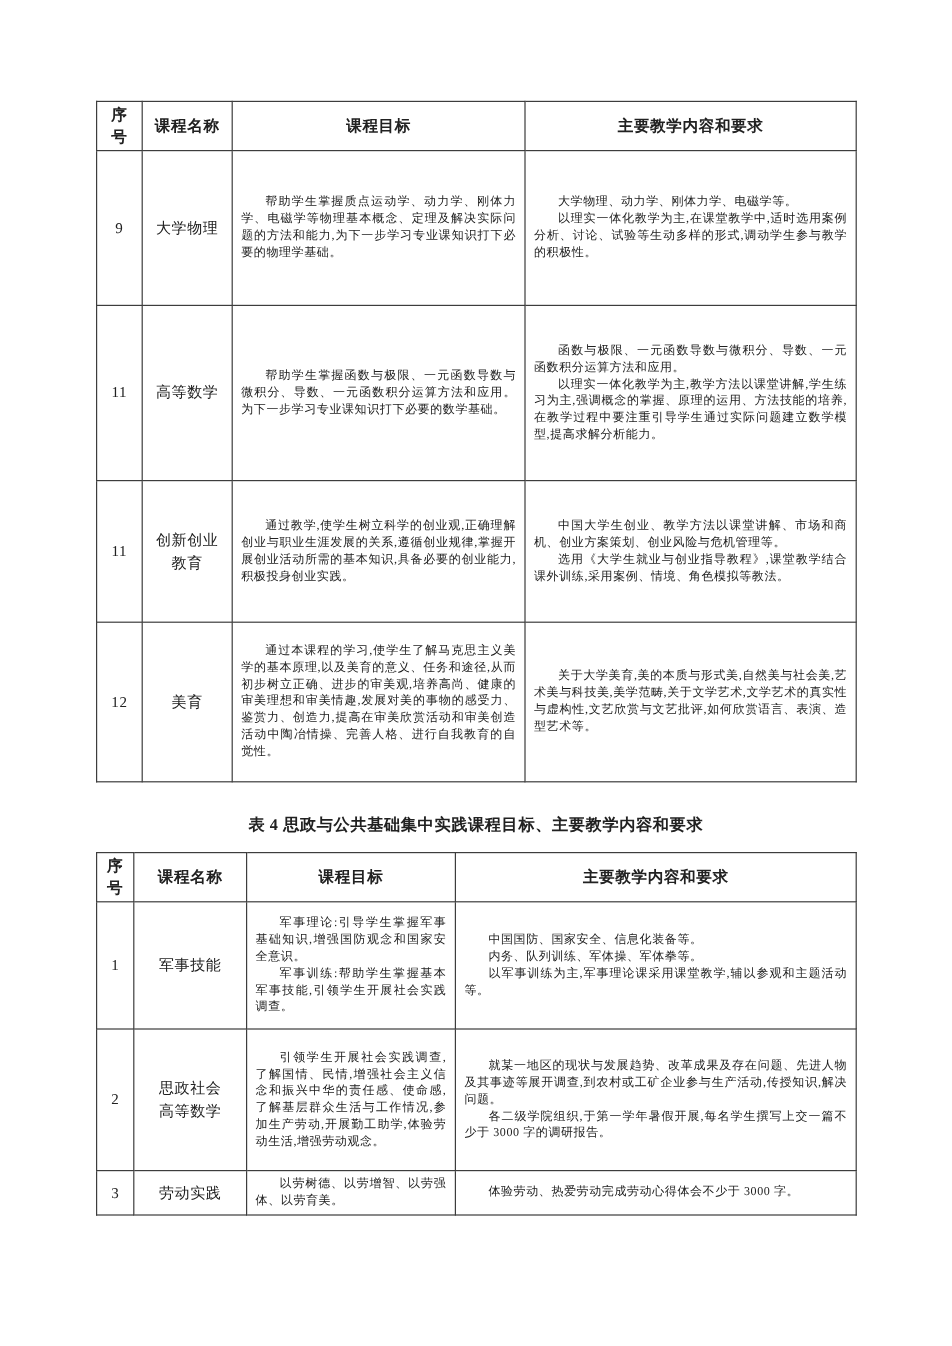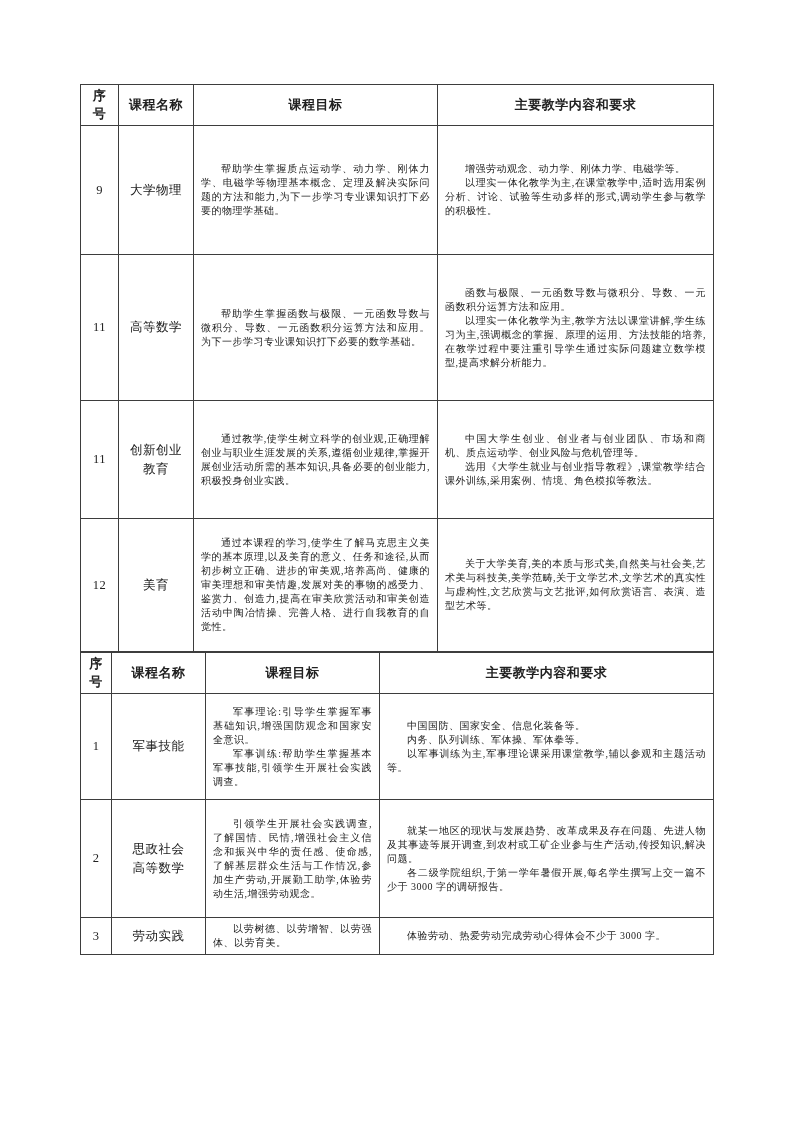--- a/index.html
+++ b/index.html
@@ -94,21 +94,21 @@
         </tr>
       </thead>
       <tbody>
         <tr class="r0">
           <td class="cell-center">9</td>
           <td class="cell-center">大学物理</td>
           <td class="cell-text">
             <p>帮助学生掌握质点运动学、动力学、刚体力学、电磁学等物理基本概念、定理及解决实际问题的方法和能力,为下一步学习专业课知识打下必要的物理学基础。</p>
           </td>
           <td class="cell-text">
-            <p>增强劳动观念、动力学、刚体力学、电磁学等。</p>
+            <p>大学物理、动力学、刚体力学、电磁学等。</p>
             <p>以理实一体化教学为主,在课堂教学中,适时选用案例分析、讨论、试验等生动多样的形式,调动学生参与教学的积极性。</p>
           </td>
         </tr>
         <tr class="r1">
           <td class="cell-center">11</td>
           <td class="cell-center">高等数学</td>
           <td class="cell-text">
             <p>帮助学生掌握函数与极限、一元函数导数与微积分、导数、一元函数积分运算方法和应用。为下一步学习专业课知识打下必要的数学基础。</p>
           </td>
           <td class="cell-text">
@@ -117,37 +117,38 @@
           </td>
         </tr>
         <tr class="r2">
           <td class="cell-center">11</td>
           <td class="cell-center">创新创业
 教育</td>
           <td class="cell-text">
             <p>通过教学,使学生树立科学的创业观,正确理解创业与职业生涯发展的关系,遵循创业规律,掌握开展创业活动所需的基本知识,具备必要的创业能力,积极投身创业实践。</p>
           </td>
           <td class="cell-text">
-            <p>中国大学生创业、创业者与创业团队、市场和商机、质点运动学、创业风险与危机管理等。</p>
+            <p>中国大学生创业、教学方法以课堂讲解、市场和商机、创业方案策划、创业风险与危机管理等。</p>
             <p>选用《大学生就业与创业指导教程》,课堂教学结合课外训练,采用案例、情境、角色模拟等教法。</p>
           </td>
         </tr>
         <tr class="r3">
           <td class="cell-center">12</td>
           <td class="cell-center">美育</td>
           <td class="cell-text">
             <p>通过本课程的学习,使学生了解马克思主义美学的基本原理,以及美育的意义、任务和途径,从而初步树立正确、进步的审美观,培养高尚、健康的审美理想和审美情趣,发展对美的事物的感受力、鉴赏力、创造力,提高在审美欣赏活动和审美创造活动中陶冶情操、完善人格、进行自我教育的自觉性。</p>
           </td>
           <td class="cell-text">
             <p>关于大学美育,美的本质与形式美,自然美与社会美,艺术美与科技美,美学范畴,关于文学艺术,文学艺术的真实性与虚构性,文艺欣赏与文艺批评,如何欣赏语言、表演、造型艺术等。</p>
           </td>
         </tr>
       </tbody>
     </table>
 
+    <div class="tbl-title">表 4  思政与公共基础集中实践课程目标、主要教学内容和要求</div>
 
     <table class="doc-table t2">
       <colgroup>
         <col style="width:31px">
           <col style="width:94px">
           <col style="width:174px">
           <col style="width:334px">
       </colgroup>
       <thead>
         <tr>

